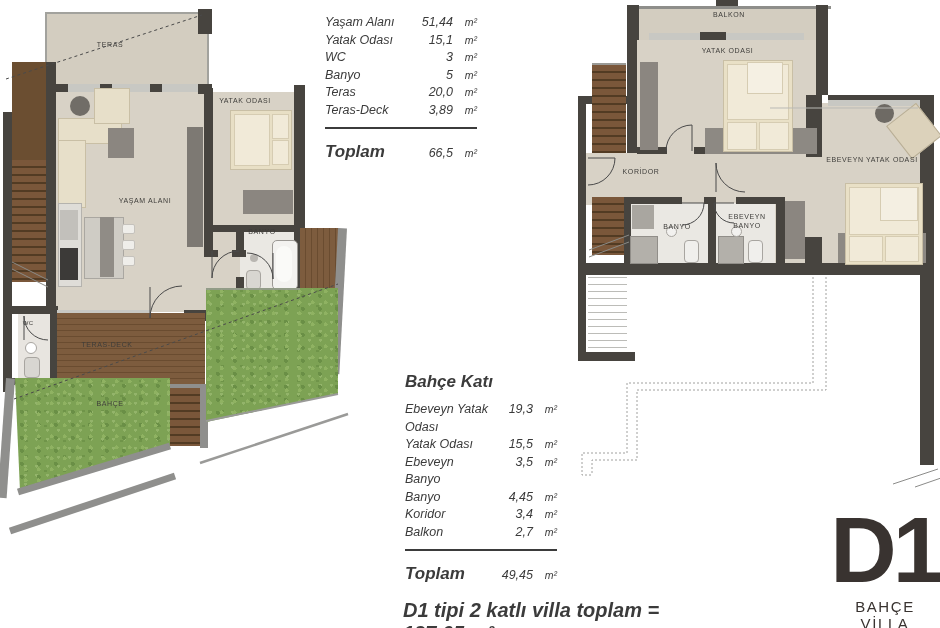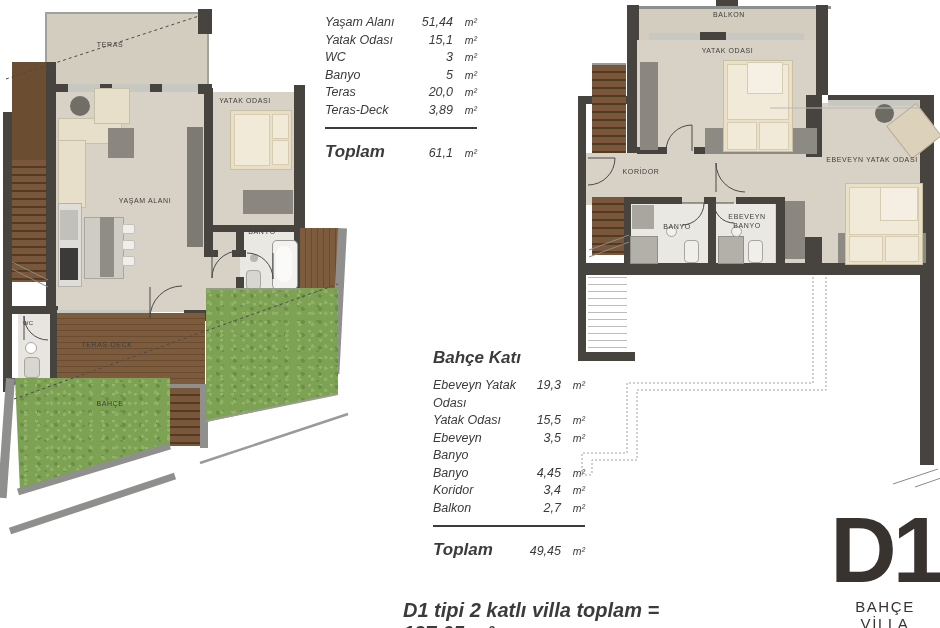--- a/index.html
+++ b/index.html
@@ -285,26 +285,26 @@
       <span class="unit">m²</span>
     </div>
     <div class="trow">
       <span class="lab">Teras-Deck</span>
       <span class="val">3,89</span>
       <span class="unit">m²</span>
     </div>
     <div class="divider"></div>
     <div class="total">
       <span class="lab">Toplam</span>
-      <span class="val">61,1</span>
-      <span class="unit">m²</span>
-    </div>
-  </div>
-
-  <div class="tbl" style="left:405px;top:348px;margin-left:28px;">
+      <span class="val">66,5</span>
+      <span class="unit">m²</span>
+    </div>
+  </div>
+
+  <div class="tbl" style="left:405px;top:372px;">
     <div class="title">Bahçe Katı</div>
     <div class="trow">
       <span class="lab">Ebeveyn Yatak Odası</span>
       <span class="val">19,3</span>
       <span class="unit">m²</span>
     </div>
     <div class="trow">
       <span class="lab">Yatak Odası</span>
       <span class="val">15,5</span>
       <span class="unit">m²</span>

